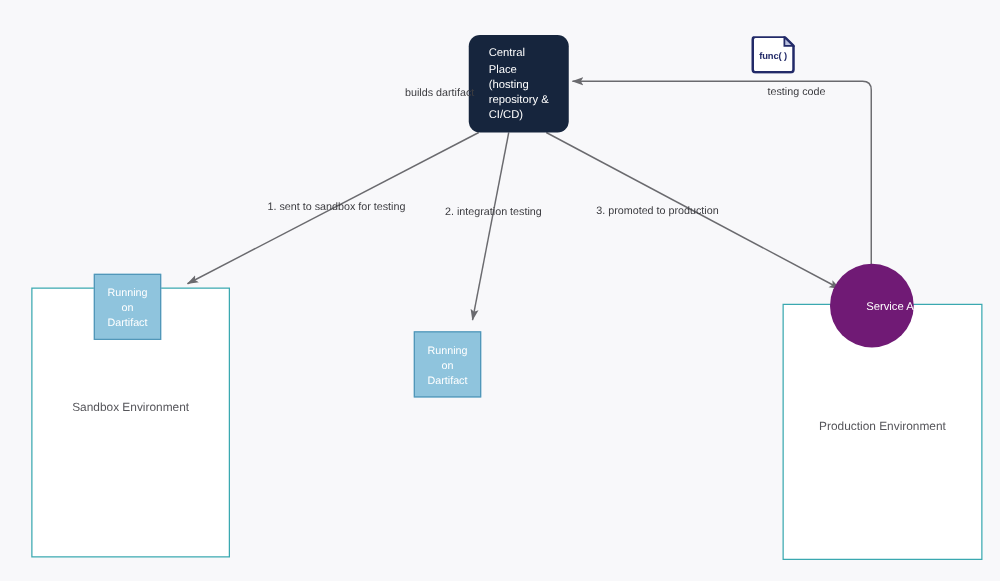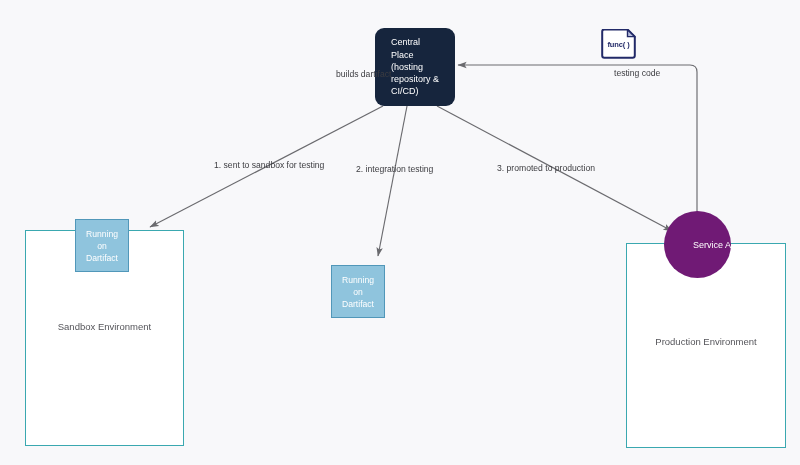--- a/index.html
+++ b/index.html
@@ -141,24 +141,24 @@
   }
 
   
   .edge-label {
     position: absolute;
     font-size: 8.6px;
     color: #3c3c40;
     white-space: nowrap;
     z-index: 6;
   }
-  .lbl-builds       { left: 300px; top: 69px; padding-left: 36px; }
+  .lbl-builds       { left: 288px; top: 69px; padding-left: 36px; }
   .lbl-step1        { left: 214px; top: 160px; }
   .lbl-step2        { left: 356px; top: 164px; }
-  .lbl-step3        { left: 497px; top: 163px; }
+  .lbl-step3        { left: 477px; top: 163px; }
   .lbl-commits      { left: 611px; top: 68px; background: #f8f8fa; padding: 0 3px; }
 </style>
 </head>
 <body>
 
 <div id="canvas">
 
   <svg id="edges" viewBox="0 0 800 465" xmlns="http://www.w3.org/2000/svg">
     <defs>
       <marker id="arrowGray" markerWidth="9" markerHeight="9" refX="7.5" refY="3.2" orient="auto" markerUnits="strokeWidth">

